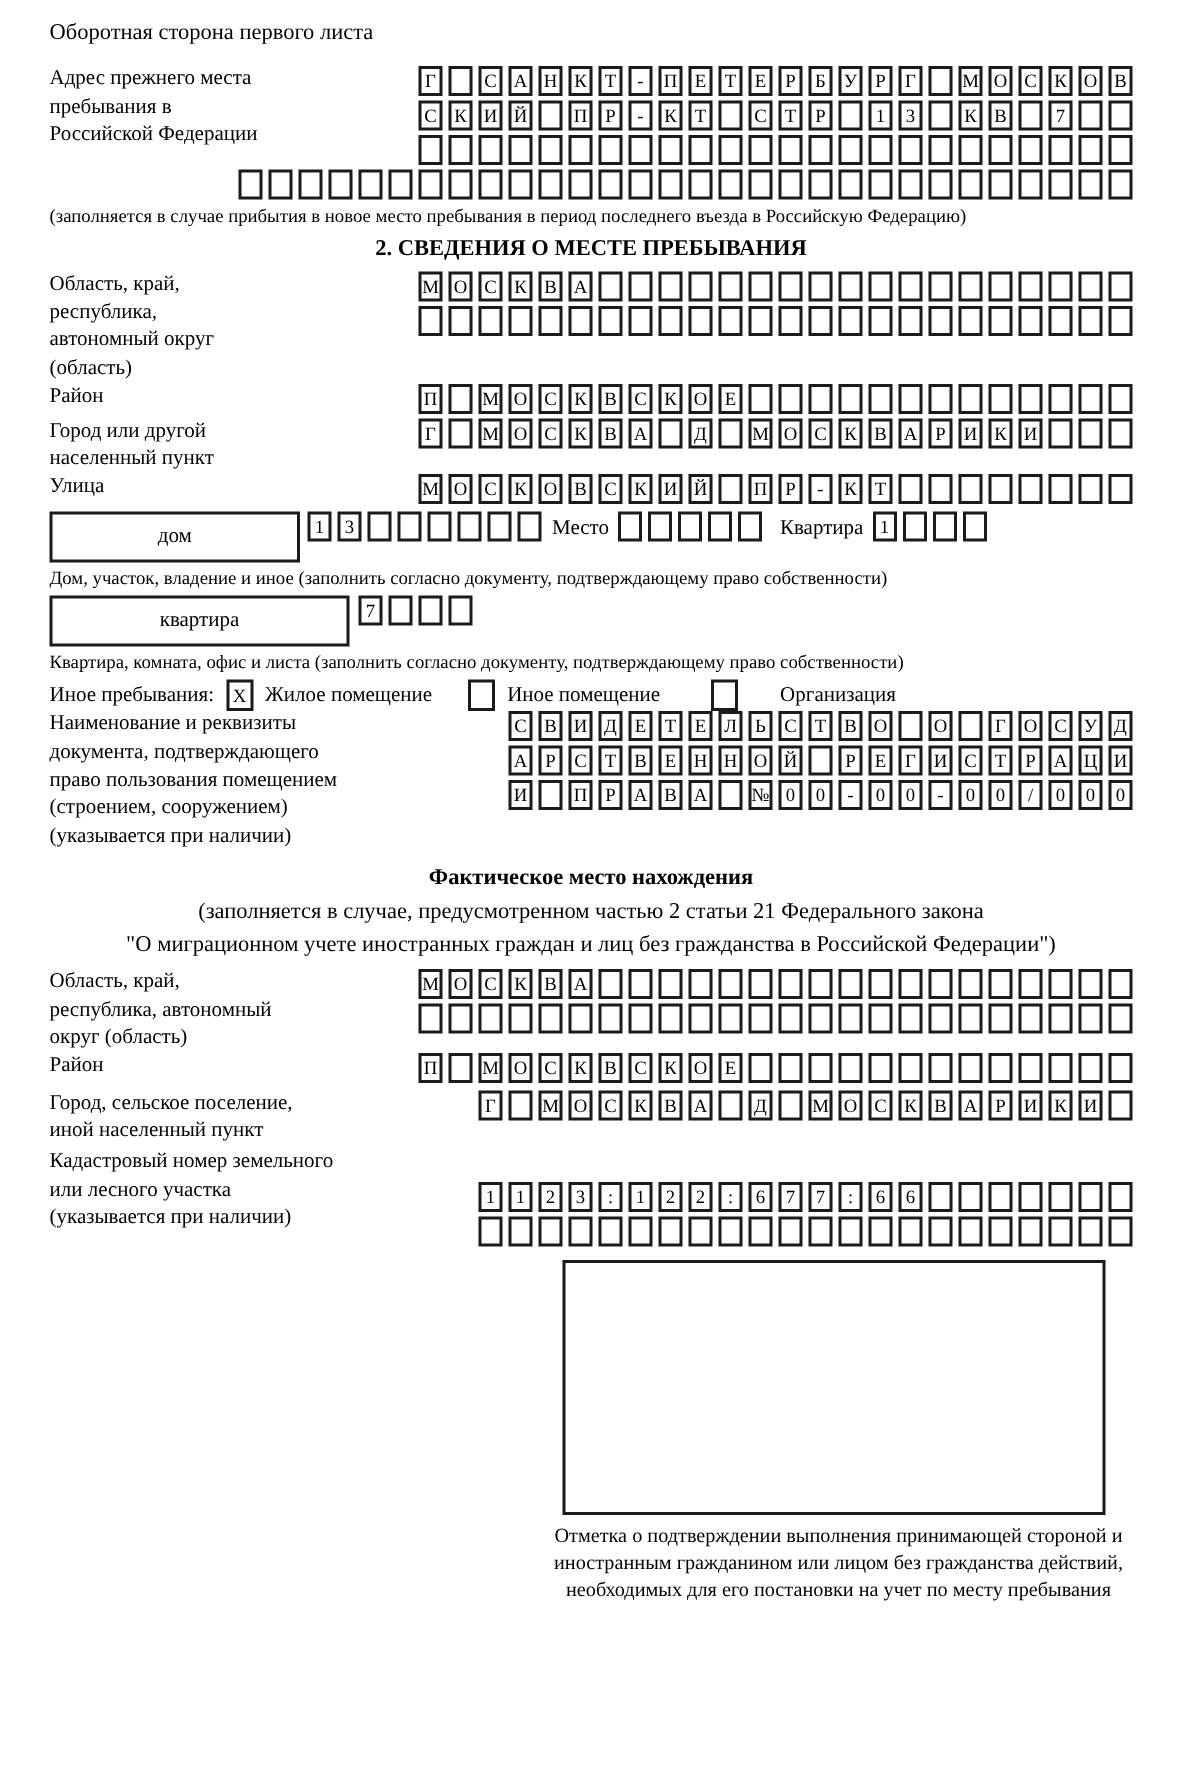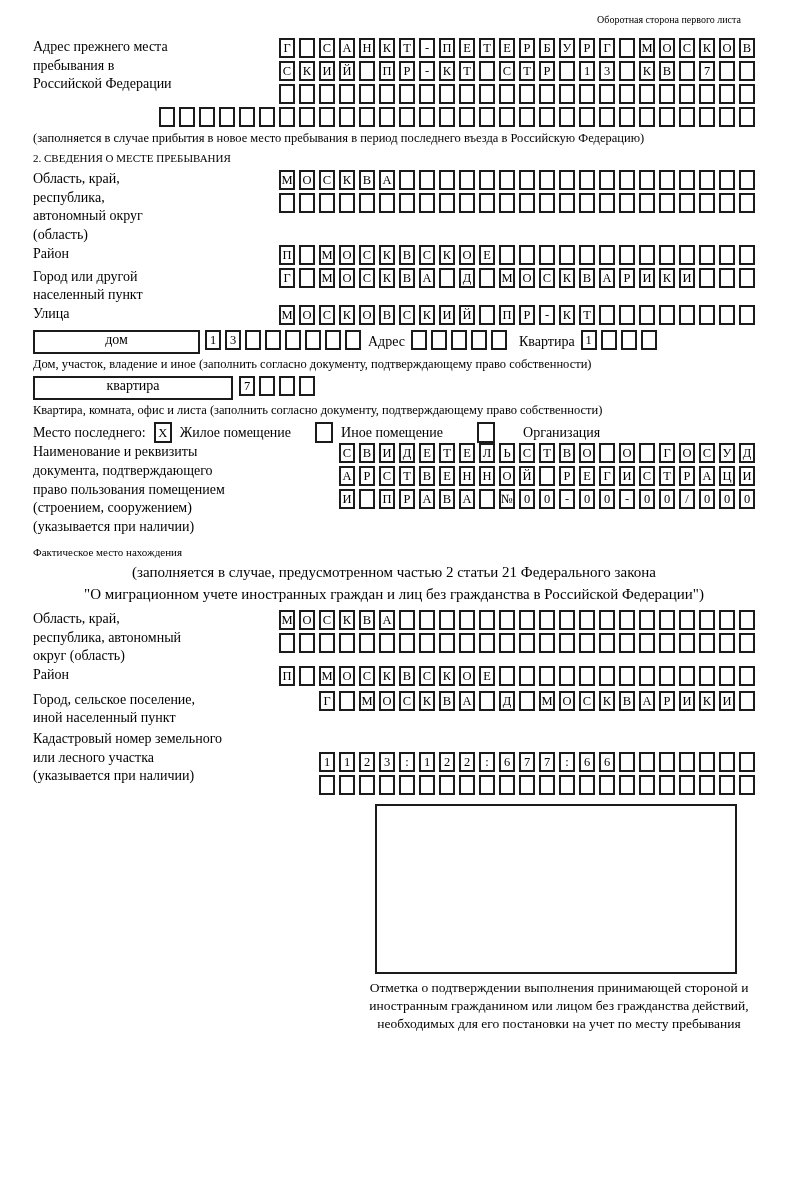--- a/index.html
+++ b/index.html
@@ -1,33 +1,33 @@
 <!DOCTYPE html>
 <html><head>
 <meta charset="utf-8">
 <style>
   *{box-sizing:border-box;margin:0;padding:0}
   html,body{width:800px;background:#fff}
   body{height:1180px;overflow:hidden;font-family:"Liberation Serif","DejaVu Serif",serif;color:#000}
   .page{padding:14px 45px 0 33px}
-  .header-note{text-align:right;font-size:10px;margin-right:14px;margin-bottom:13px}
+  .header-note{text-align:left;font-size:15px;margin-right:14px;margin-bottom:13px}
   .form-row{display:flex;align-items:flex-start}
   .label{font-size:14px;line-height:1.33;padding-right:6px}
   .w150{flex:0 0 150px}
   .w160{flex:0 0 160px}
   .w198{flex:0 0 198px}
   .w222{flex:0 0 222px}
   .cells-col{flex:1;min-width:0}
   .cells{display:flex;gap:4px;justify-content:flex-end;flex:1;margin-bottom:3px}
   .cells-col .cells{flex:none;justify-content:flex-end}
   .cells.inline{flex:none;justify-content:flex-start}
   .cell{flex:none;width:16px;height:20px;border:2px solid #1b1b1b;font-size:12.5px;line-height:16px;display:flex;align-items:center;justify-content:center;background:#fff}
   .caption{font-size:12.5px;line-height:1.3;text-align:left}
-  .sec-title{font-weight:normal;font-size:11px;}
-  .wide-box{border:2px solid #1b1b1b;height:24px;display:flex;align-items:flex-start;justify-content:center;font-size:14px;flex:none}
+  .sec-title{font-weight:bold;font-size:15px;text-align:center}
+  .wide-box{border:2px solid #1b1b1b;height:34px;display:flex;align-items:center;justify-content:center;font-size:14px;flex:none}
   .inline-lbl{font-size:14px;line-height:24px;flex:none}
   .mb2{margin-bottom:2px}.mb4{margin-bottom:4px}.mb6{margin-bottom:6px}
   .mt2{margin-top:2px}.mt4{margin-top:4px}.mt6{margin-top:6px}.mt10{margin-top:10px}
   .stay-row{display:flex;align-items:center;font-size:14px;margin-top:4px}
   .stay-row .cell{margin:0 8px 0 8px;width:18px;height:21px}
   .choose-caption{font-size:12.5px;margin:2px 0 4px 170px}
   .confirm-wrap{margin-left:auto;width:392px;margin-top:6px}
   .confirm-box{border:2px solid #1b1b1b;width:362px;height:170px;margin-left:12px}
   .confirm-caption{font-size:13.5px;line-height:1.32;text-align:center;margin-top:5px}
   .fact-cap{font-size:15px;line-height:1.45;text-align:center}
@@ -313,21 +313,21 @@
     <div class="cells inline" style="margin-left:5px">
         <span class="cell">1</span>
         <span class="cell">3</span>
         <span class="cell"></span>
         <span class="cell"></span>
         <span class="cell"></span>
         <span class="cell"></span>
         <span class="cell"></span>
         <span class="cell"></span>
       </div>
-    <span class="inline-lbl" style="margin-left:7px">Адрес</span>
+    <span class="inline-lbl" style="margin-left:7px">Место</span>
     <div class="cells inline" style="margin-left:6px">
         <span class="cell"></span>
         <span class="cell"></span>
         <span class="cell"></span>
         <span class="cell"></span>
         <span class="cell"></span>
       </div>
     <span class="inline-lbl" style="margin-left:12px">Квартира</span>
     <div class="cells inline" style="margin-left:6px">
         <span class="cell">1</span>
@@ -345,21 +345,21 @@
     <div class="cells inline" style="margin-left:6px">
         <span class="cell">7</span>
         <span class="cell"></span>
         <span class="cell"></span>
         <span class="cell"></span>
       </div>
   </div>
   <div class="caption" style="text-align:left">Квартира, комната, офис и листа (заполнить согласно документу, подтверждающему право собственности)</div>
 
   <div class="stay-row">
-    <span>Место последнего:</span>
+    <span>Иное пребывания:</span>
     <span class="cell">X</span>
     <span>Жилое помещение</span>
     <span class="cell" style="margin-left:24px"></span>
     <span>Иное помещение</span>
     <span class="cell" style="margin-left:34px;margin-right:28px"></span>
     <span>Организация</span>
   </div>
 
   <div class="form-row">
     <div class="label w222">Наименование и реквизиты документа, подтверждающего право пользования помещением (строением, сооружением) (указывается при наличии)</div>

